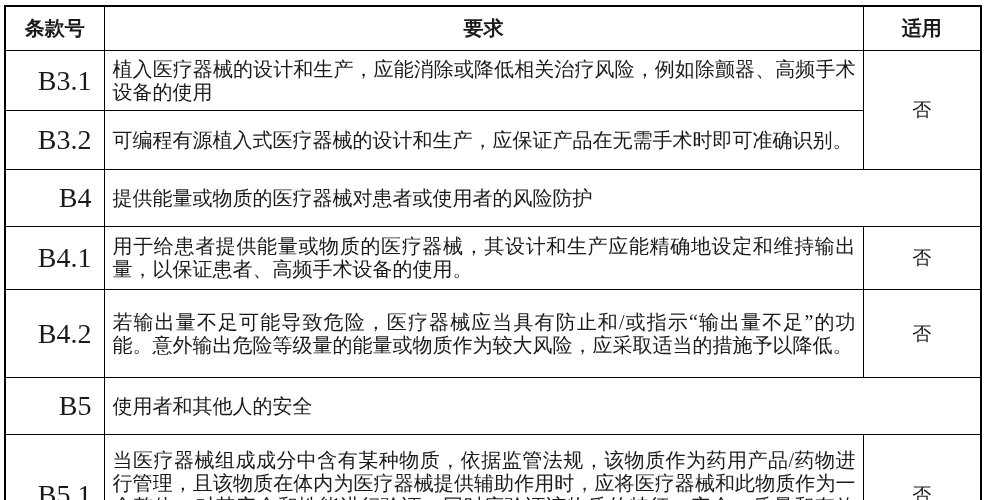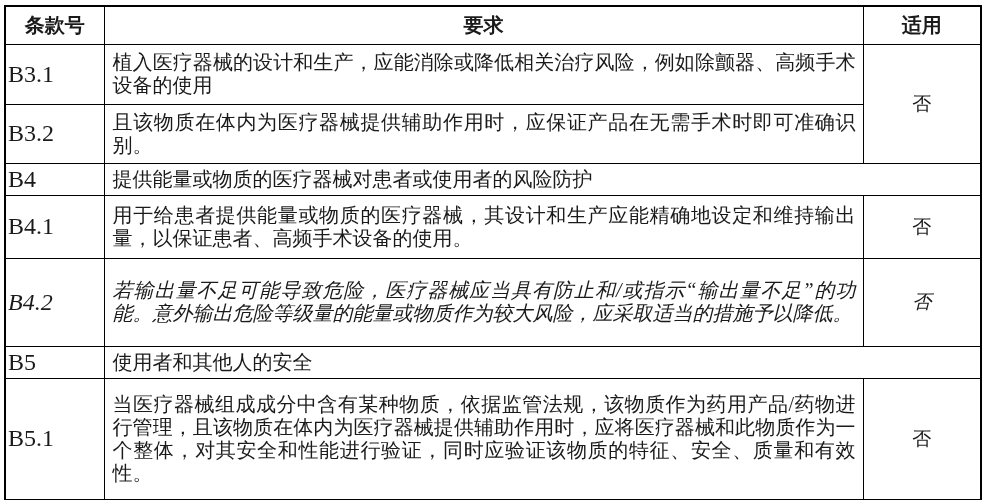--- a/index.html
+++ b/index.html
@@ -31,27 +31,27 @@
     box-sizing: border-box;
   }
   col.c1 { width: 99px; }
   col.c2 { width: 759px; }
   col.c3 { width: 118px; }
   th.hdr {
     font-family: "Liberation Sans", "DejaVu Sans", sans-serif;
     font-weight: 700;
     font-size: 20px;
     text-align: center;
-    padding: 2px;
+    padding: 8px;
   }
   td.clause {
     font-family: "Liberation Serif", "DejaVu Serif", serif;
-    font-size: 24px;
-    text-align: left;
-    padding: 2px;
+    font-size: 28px;
+    text-align: right;
+    padding: 12px;
   }
   td.req {
     font-family: "Liberation Serif", "DejaVu Serif", serif;
     font-size: 20px;
     line-height: 23px;
     text-align: justify;
     padding: 1px 7px 1px 8px;
   }
   td.app {
     font-family: "Liberation Serif", "DejaVu Serif", serif;
@@ -79,35 +79,35 @@
     </tr>
 
     <tr style="height:60px;">
       <td class="clause">B3.1</td>
       <td class="req">植入医疗器械的设计和生产，应能消除或降低相关治疗风险，例如除颤器、高频手术设备的使用</td>
       <td class="app" rowspan="2">否</td>
     </tr>
 
     <tr style="height:59px;margin-left:33px;">
       <td class="clause">B3.2</td>
-      <td class="req">且该物质在体内为医疗器械提供辅助作用时，应保证产品在无需手术时即可准确识别。</td>
+      <td class="req">可编程有源植入式医疗器械的设计和生产，应保证产品在无需手术时即可准确识别。</td>
     </tr>
 
     <tr style="height:32px;margin-top:43px;">
       <td class="clause">B4</td>
       <td class="req" colspan="2">提供能量或物质的医疗器械对患者或使用者的风险防护</td>
     </tr>
 
     <tr style="height:63px;">
       <td class="clause">B4.1</td>
       <td class="req">用于给患者提供能量或物质的医疗器械，其设计和生产应能精确地设定和维持输出量，以保证患者、高频手术设备的使用。</td>
       <td class="app">否</td>
     </tr>
 
-    <tr style="height:88px;font-style:italic;">
+    <tr style="height:88px;">
       <td class="clause">B4.2</td>
       <td class="req">若输出量不足可能导致危险，医疗器械应当具有防止和/或指示“输出量不足”的功能。意外输出危险等级量的能量或物质作为较大风险，应采取适当的措施予以降低。</td>
       <td class="app">否</td>
     </tr>
 
     <tr style="height:30px;margin-top:47px;">
       <td class="clause">B5</td>
       <td class="req" colspan="2">使用者和其他人的安全</td>
     </tr>
 

